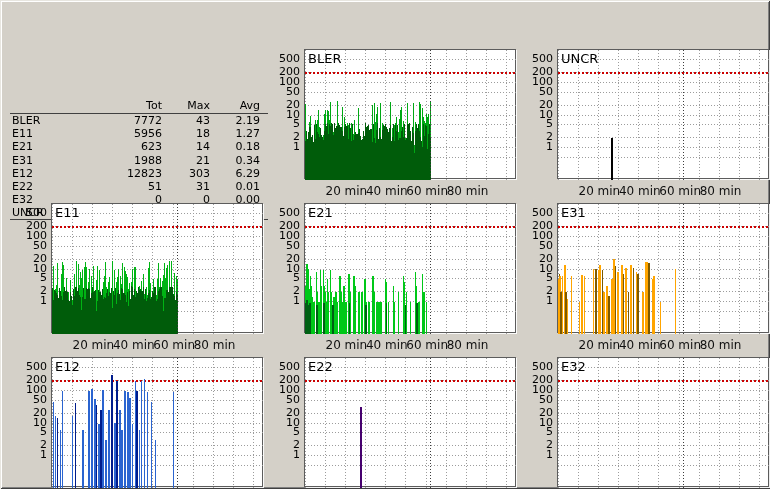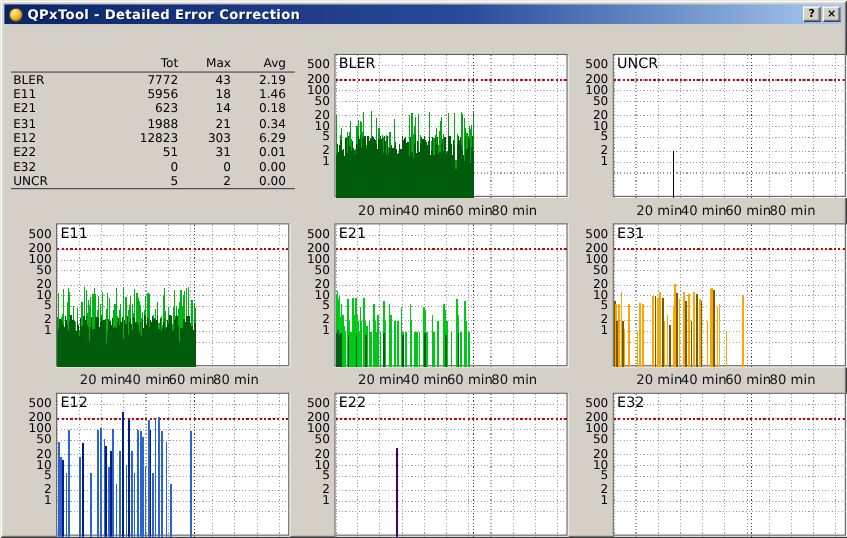--- a/index.html
+++ b/index.html
@@ -17,65 +17,59 @@
   .title-text{font-size:12px;font-weight:bold;letter-spacing:.3px;white-space:nowrap;
     text-shadow:1px 1px 0 rgba(0,0,0,.4);flex:1 1 auto;}
   .tb-btn{width:16px;height:14px;margin-left:2px;background:#d4d0c8;color:#000;
     font-size:10px;font-weight:bold;line-height:12px;text-align:center;
     border:1px solid;border-color:#fff #404040 #404040 #fff;box-shadow:inset -1px -1px 0 #808080;
     cursor:default;user-select:none;}
   .content{position:absolute;left:4px;top:22px;right:4px;bottom:4px;background:#d4d0c8;}
   
   .stats{position:absolute;left:6px;top:28px;width:258px;font-size:11px;color:#000;}
   .stats .row{display:flex;height:13.2px;align-items:center;}
-  .stats .hdr{font-weight:normal;border-bottom:1px solid #404040;height:16px;}
+  .stats .hdr{font-weight:normal;border-bottom:1px solid #404040;height:16px;margin-top:48px;}
   .stats .row:last-child{border-bottom:1px solid #404040;}
   .c-label{width:80px;text-align:left;padding-left:2px;}
   .c-tot{width:72px;text-align:right;}
   .c-max{width:48px;text-align:right;}
   .c-avg{width:52px;text-align:right;padding-right:2px;}
   
   .chart-cell{position:absolute;width:250px;height:152px;text-decoration:underline;}
   .plot{position:absolute;left:35px;top:1px;width:212px;height:130px;background:#fff;
     border:1px solid #5c5c5c;box-shadow:1px 1px 0 rgba(255,255,255,.9);}
   .plot svg{display:block;}
   .chart-title{position:absolute;left:39px;top:3px;font-size:13px;color:#000;z-index:3;}
   .ytick{position:absolute;width:31px;text-align:right;font-size:11px;color:#000;line-height:11px;}
   .xtick{position:absolute;width:48px;text-align:center;font-size:12px;color:#101010;top:136px;white-space:nowrap;}
 </style>
 </head>
 <body>
 
 <div class="window">
-  <div class="titlebar">
-    <div class="app-icon"></div>
-    <div class="title-text">QPxTool - Detailed Error Correction</div>
-    <div class="tb-btn">?</div>
-    <div class="tb-btn">×</div>
-  </div>
 
   <div class="content">
     <div class="stats" id="stats-table">
         <div class="row hdr">
           <div class="c-label"></div>
           <div class="c-tot">Tot</div>
           <div class="c-max">Max</div>
           <div class="c-avg">Avg</div>
         </div>
         <div class="row">
           <div class="c-label">BLER</div>
           <div class="c-tot">7772</div>
           <div class="c-max">43</div>
           <div class="c-avg">2.19</div>
         </div>
         <div class="row">
           <div class="c-label">E11</div>
           <div class="c-tot">5956</div>
           <div class="c-max">18</div>
-          <div class="c-avg">1.46</div>
+          <div class="c-avg">1.27</div>
         </div>
         <div class="row">
           <div class="c-label">E21</div>
           <div class="c-tot">623</div>
           <div class="c-max">14</div>
           <div class="c-avg">0.18</div>
         </div>
         <div class="row">
           <div class="c-label">E31</div>
           <div class="c-tot">1988</div>

